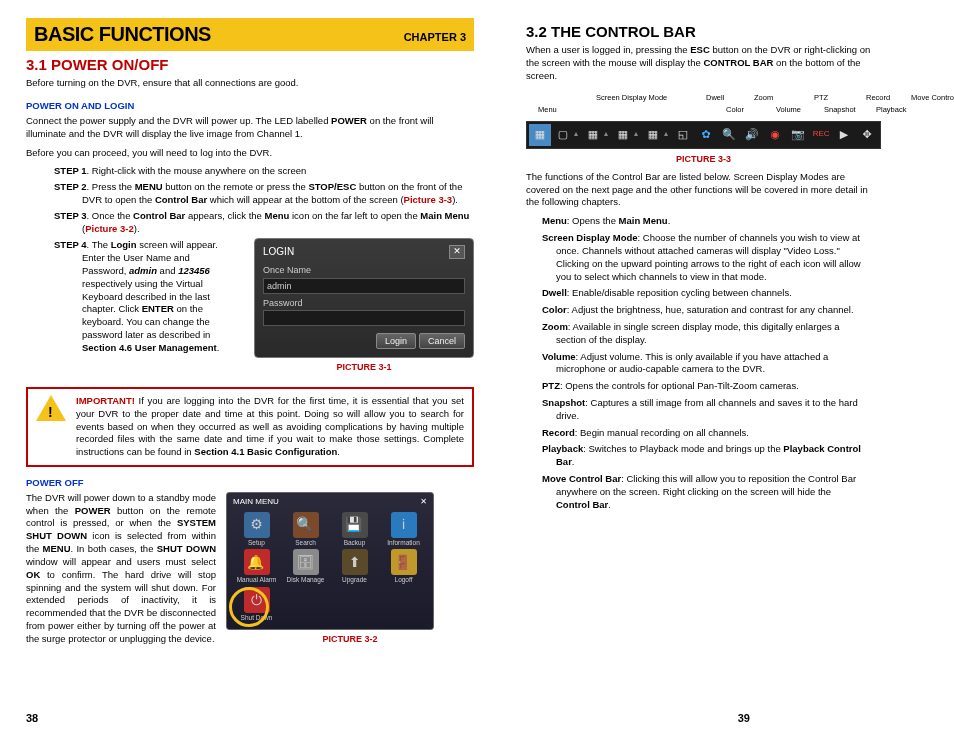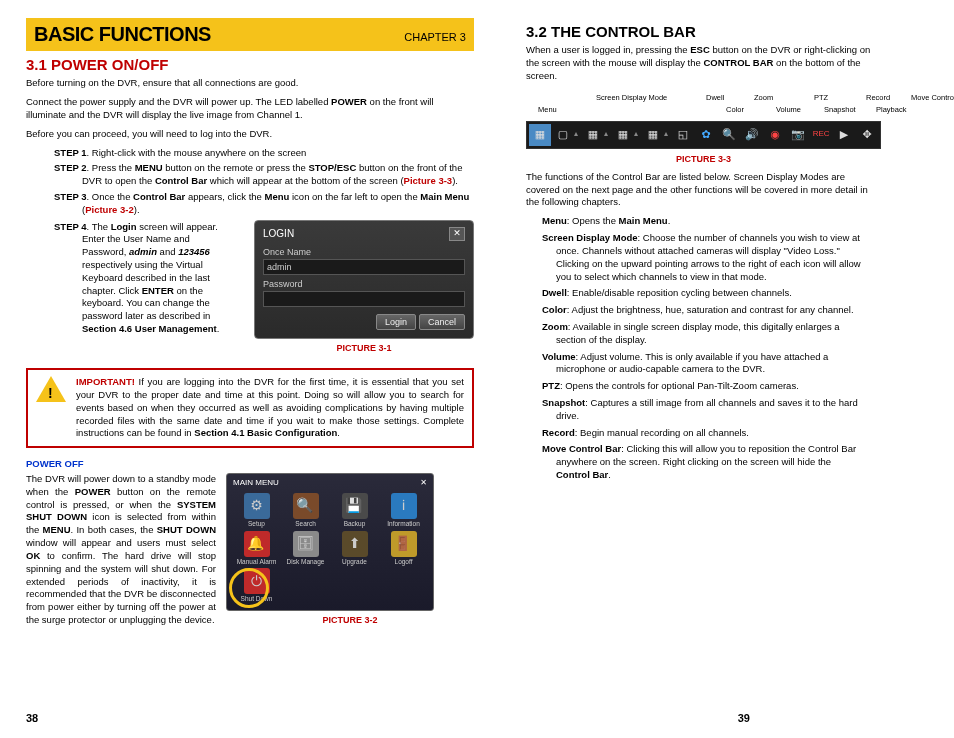--- a/index.html
+++ b/index.html
@@ -1,20 +1,20 @@
 <!DOCTYPE html>
 <html><head>
 <meta charset="utf-8">
 <style>
 body{margin:0;background:#fff;font-family:Arial,Helvetica,sans-serif;color:#000;font-size:9.5px;line-height:1.35}
 .page{width:784px;height:738px;display:flex;position:relative}
 .col{flex:1;padding:18px 26px 0 26px;box-sizing:border-box}
 .chapter-bar{background:#f5c21a;padding:3px 8px;display:flex;align-items:baseline;margin-bottom:2px}
 .chapter-title{font-family:Arial Black,Arial;font-weight:900;font-size:20px;letter-spacing:-.5px;color:#000;text-transform:uppercase;flex:1}
-.chapter-num{font-family:Arial Black,Arial;font-weight:400;font-size:11px;color:#000;text-transform:uppercase}
+.chapter-num{font-family:Arial Black,Arial;font-weight:700;font-size:11px;color:#000;text-transform:uppercase}
 .sec-red{color:#bf0000;font-weight:bold;font-size:15px;margin:4px 0 2px}
 .sub-blue{color:#0033cc;font-weight:bold;font-size:9.5px;margin:10px 0 2px;text-transform:uppercase}
 p{margin:2px 0 6px}
 .step-list{padding-left:28px}
 .step-list p{margin:1px 0 3px;text-indent:-28px;padding-left:28px}
 .step4-wrap{display:flex;gap:20px;align-items:flex-start}
 .step4-text{flex:0 0 180px}
 .login-img{flex:1}
 .login-box{background:linear-gradient(#3a3a3a,#2a2a2a);border:1px solid #777;border-radius:4px;padding:4px;color:#ddd;font-size:9px;width:210px}
 .login-title{display:flex;justify-content:space-between;padding:2px 4px;color:#fff;font-size:10px}
@@ -55,20 +55,21 @@
 
 <div class="page">
 
 <div class="col">
  <div class="chapter-bar">
   <span class="chapter-title">BASIC FUNCTIONS</span>
   <span class="chapter-num">CHAPTER 3</span>
  </div>
  <div class="sec-red">3.1 POWER ON/OFF</div>
  <p>Before turning on the DVR, ensure that all connections are good.</p>
+ <div class="sub-blue">POWER ON AND LOGIN</div>
  <p><span>Connect the power supply and the DVR will power up. The LED labelled </span><b>POWER</b><span> on the front will illuminate and the DVR will display the live image from Channel 1.</span></p>
  <p>Before you can proceed, you will need to log into the DVR.</p>
  <div class="step-list">
   <p><b>STEP 1</b><span>. Right-click with the mouse anywhere on the screen</span></p>
   <p><b>STEP 2</b><span>. Press the </span><b>MENU</b><span> button on the remote or press the </span><b>STOP/ESC</b><span> button on the front of the DVR to open the </span><b>Control Bar</b><span> which will appear at the bottom of the screen (</span><span class="ref">Picture 3-3</span><span>).</span></p>
   <p><b>STEP 3</b><span>. Once the </span><b>Control Bar</b><span> appears, click the </span><b>Menu</b><span> icon on the far left to open the </span><b>Main Menu</b><span> (</span><span class="ref">Picture 3-2</span><span>).</span></p>
   <div class="step4-wrap">
    <div class="step4-text">
     <p><b>STEP 4</b><span>. The </span><b>Login</b><span> screen will appear. Enter the User Name and Password, </span><b><i>admin</i></b><span> and </span><b><i>123456</i></b><span> respectively using the Virtual Keyboard described in the last chapter. Click </span><b>ENTER</b><span> on the keyboard. You can change the password later as described in </span><b>Section 4.6 User Management</b><span>.</span></p>
    </div>
@@ -196,18 +197,19 @@
  <div class="def-list">
   <p><b>Menu</b><span>: Opens the </span><b>Main Menu</b><span>.</span></p>
   <p><b>Screen Display Mode</b><span>: Choose the number of channels you wish to view at once. Channels without attached cameras will display "Video Loss." Clicking on the upward pointing arrows to the right of each icon will allow you to select which channels to view in that mode.</span></p>
   <p><b>Dwell</b><span>: Enable/disable reposition cycling between channels.</span></p>
   <p><b>Color</b><span>: Adjust the brightness, hue, saturation and contrast for any channel.</span></p>
   <p><b>Zoom</b><span>: Available in single screen display mode, this digitally enlarges a section of the display.</span></p>
   <p><b>Volume</b><span>: Adjust volume. This is only available if you have attached a microphone or audio-capable camera to the DVR.</span></p>
   <p><b>PTZ</b><span>: Opens the controls for optional Pan-Tilt-Zoom cameras.</span></p>
   <p><b>Snapshot</b><span>: Captures a still image from all channels and saves it to the hard drive.</span></p>
   <p><b>Record</b><span>: Begin manual recording on all channels.</span></p>
+  <p><b>Playback</b><span>: Switches to Playback mode and brings up the </span><b>Playback Control Bar</b><span>.</span></p>
   <p><b>Move Control Bar</b><span>: Clicking this will allow you to reposition the Control Bar anywhere on the screen. Right clicking on the screen will hide the </span><b>Control Bar</b><span>.</span></p>
  </div>
 </div>
 <div class="pagenum pn-left">38</div>
 <div class="pagenum pn-right">39</div>
 </div>
 
 </body></html>

